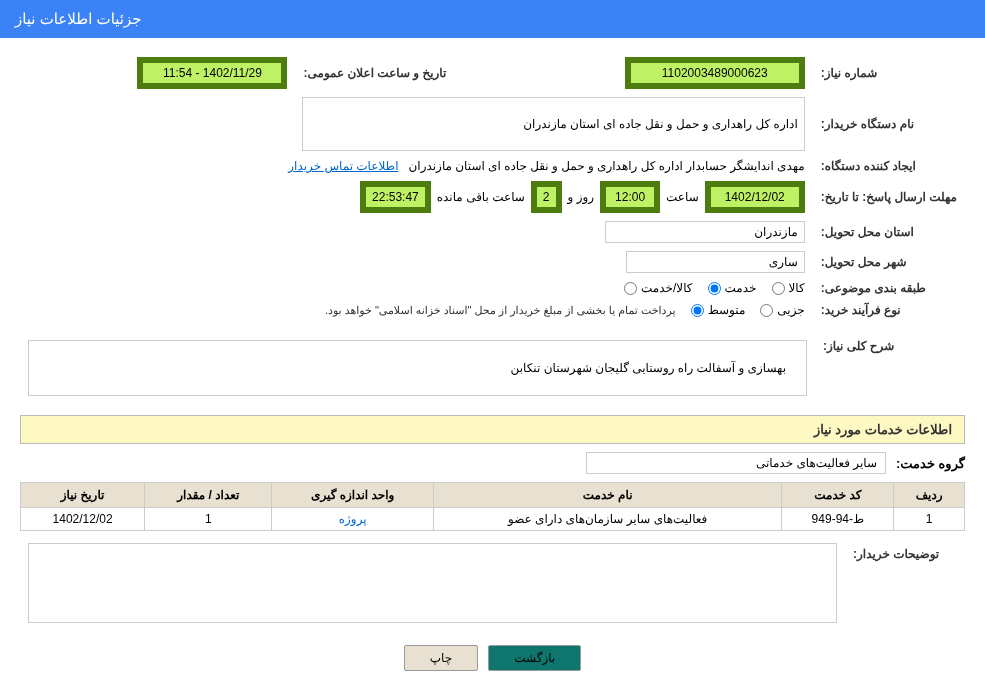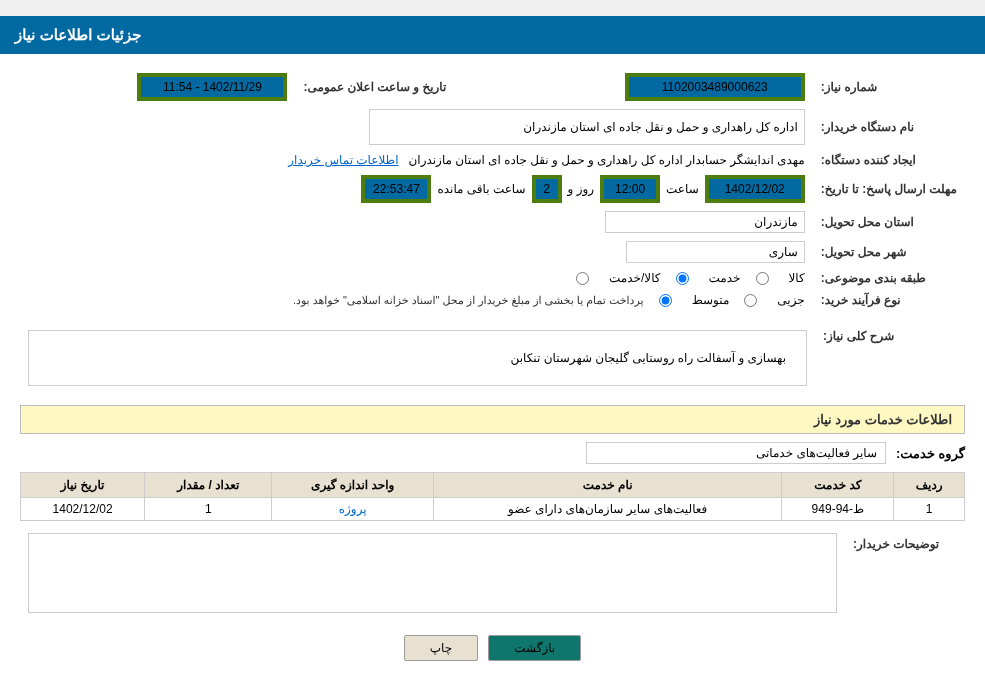--- a/index.html
+++ b/index.html
@@ -9,28 +9,27 @@
       background: #f0f0f0;
       direction: rtl;
     }
     .page-wrapper {
       width: 985px;
       min-height: 691px;
       background: #fff;
       margin: 0 auto;
     }
     .header-bar {
-      background: #0369a1;
+      background: #3b82f6;
       color: #fff;
       text-align: left;
       padding: 10px 15px;
       font-size: 15px;
-      font-weight: bold;
-      direction: rtl;
-      margin-top: 16px;
+      font-weight: normal;
+      direction: rtl;
     }
     .content-area {
       padding: 15px 20px;
     }
     .info-table {
       width: 100%;
       border-collapse: collapse;
       margin-bottom: 10px;
     }
     .info-table td {
@@ -51,22 +50,22 @@
     .input-box {
       border: 1px solid #ccc;
       background: #fff;
       padding: 3px 6px;
       font-size: 12px;
       font-family: Tahoma, Arial, sans-serif;
       direction: rtl;
       text-align: right;
     }
     .date-box {
-      border: 4px solid #4d7c0f;
-      background: #0369a1;
+      border: 6px solid #4d7c0f;
+      background: #bef264;
       padding: 3px 6px;
       font-size: 12px;
       display: inline-block;
       min-width: 100px;
       text-align: center;
     }
     .section-header {
       background: #fef9c3;
       color: #333;
       font-weight: bold;
@@ -82,21 +81,21 @@
       cursor: pointer;
     }
     .radio-group {
       display: inline-flex;
       gap: 15px;
       direction: rtl;
     }
     .radio-item {
       display: flex;
       align-items: center;
-      gap: 20px;
+      gap: 4px;
     }
     .data-table {
       width: 100%;
       border-collapse: collapse;
       margin: 8px 0;
       font-size: 12px;
     }
     .data-table th {
       background: #e8e0d0;
       border: 1px solid #ccc;
@@ -185,21 +184,21 @@
         </td>
         <td class="label-cell" style="text-align:right;">تاریخ و ساعت اعلان عمومی:</td>
         <td class="value-cell">
           <span class="date-box" style="min-width:150px;">1402/11/29 - 11:54</span>
         </td>
       </tr>
 
       <tr>
         <td class="label-cell">نام دستگاه خریدار:</td>
         <td class="value-cell" colspan="3">
-          <span class="input-box" style="display:inline-block; width:436px; padding:10px 6px;margin-left:32px;">اداره کل راهداری و حمل و نقل جاده ای استان مازندران</span>
+          <span class="input-box" style="display:inline-block; width:503px; padding:19px 6px;margin-left:32px;">اداره کل راهداری و حمل و نقل جاده ای استان مازندران</span>
         </td>
       </tr>
 
       <tr>
         <td class="label-cell">ایجاد کننده دستگاه:</td>
         <td class="value-cell" colspan="3">
           <span>مهدی اندایشگر حسابدار اداره کل راهداری و حمل و نقل جاده ای استان مازندران</span>
           &nbsp;
           <span class="link-text">اطلاعات تماس خریدار</span>
         </td>

